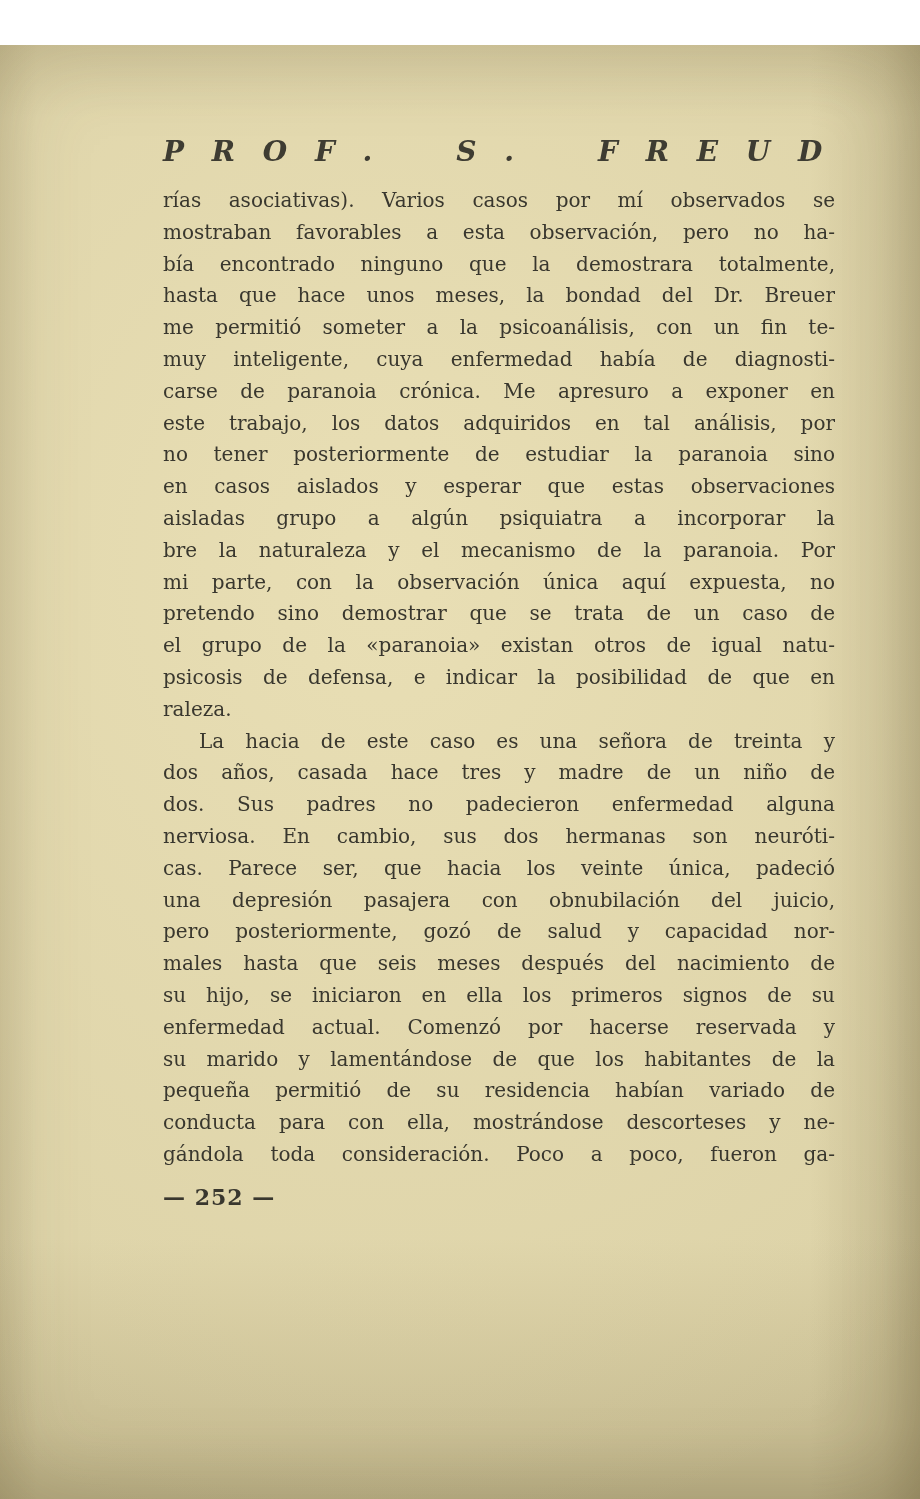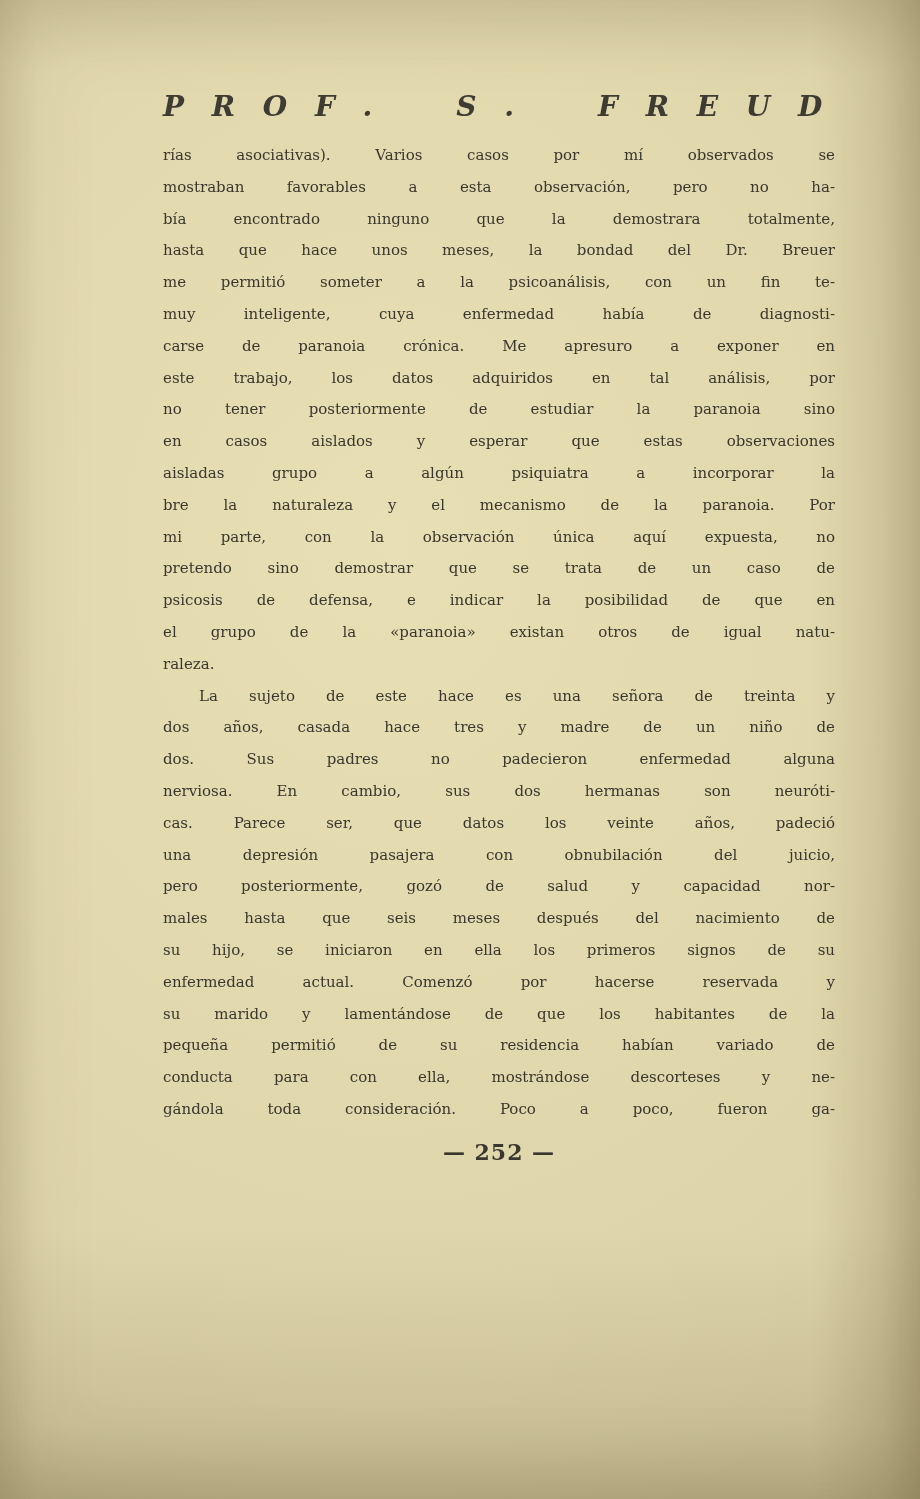--- a/index.html
+++ b/index.html
@@ -11,20 +11,21 @@
     font-family: "DejaVu Serif", serif;
   }
   .page {
     position: absolute;
     inset: 0;
     background:
       radial-gradient(ellipse 130% 95% at 42% 36%, rgba(243,233,192,0.55), rgba(243,233,192,0) 72%),
       linear-gradient(to right, rgba(110,95,55,0.12) 0%, rgba(110,95,55,0) 4%, rgba(110,95,55,0) 88%, rgba(110,95,55,0.16) 96%, rgba(100,86,48,0.30) 100%),
       linear-gradient(to bottom, rgba(115,100,60,0.14) 0%, rgba(115,100,60,0) 5%, rgba(115,100,60,0) 82%, rgba(110,95,55,0.18) 95%, rgba(100,88,50,0.30) 100%),
       #dcd2a7;
+    margin-top: 45px;
   }
   .page::after {
     content: "";
     position: absolute;
     inset: 0;
     pointer-events: none;
     box-shadow: inset 0 0 90px rgba(95,80,45,0.22);
   }
   .content {
     position: absolute;
@@ -35,36 +36,35 @@
   .running-header {
     font-style: italic;
     font-weight: bold;
     font-size: 28px;
     letter-spacing: 9px;
     white-space: pre;
     color: #3e3c32;
     margin-bottom: 17px;
   }
   .page-body {
-    font-size: 15px;
+    font-size: 20px;
     line-height: 31.8px;
     color: #39372e;
   }
   .paragraph { margin: 0; }
   .line {
     height: 31.8px;
     overflow: hidden;
     text-align: justify;
     text-align-last: justify;
   }
   .line.first-indent { text-indent: 36px; }
   .line.last-left { text-align-last: left; }
   .page-number {
     margin-top: 13px;
-    text-align: center;
     font-size: 22px;
     font-weight: bold;
     letter-spacing: 1px;
     color: #39372e;
   }
 </style>
 </head>
 <body>
 
 <div class="page">
@@ -79,30 +79,30 @@
           <div class="line">me permitió someter a la psicoanálisis, con un fin te-</div>
           <div class="line">muy inteligente, cuya enfermedad había de diagnosti-</div>
           <div class="line">carse de paranoia crónica. Me apresuro a exponer en</div>
           <div class="line">este trabajo, los datos adquiridos en tal análisis, por</div>
           <div class="line">no tener posteriormente de estudiar la paranoia sino</div>
           <div class="line">en casos aislados y esperar que estas observaciones</div>
           <div class="line">aisladas grupo a algún psiquiatra a incorporar la</div>
           <div class="line">bre la naturaleza y el mecanismo de la paranoia. Por</div>
           <div class="line">mi parte, con la observación única aquí expuesta, no</div>
           <div class="line">pretendo sino demostrar que se trata de un caso de</div>
+          <div class="line">el grupo de la «paranoia» existan otros de igual natu-</div>
           <div class="line">psicosis de defensa, e indicar la posibilidad de que en</div>
-          <div class="line">el grupo de la «paranoia» existan otros de igual natu-</div>
           <div class="line last-left">raleza.</div>
         </div>
         <div class="paragraph">
-          <div class="line first-indent">La sujeto de este hace es una señora de treinta y</div>
+          <div class="line first-indent">La hacia de este caso es una señora de treinta y</div>
           <div class="line">dos años, casada hace tres y madre de un niño de</div>
           <div class="line">dos. Sus padres no padecieron enfermedad alguna</div>
           <div class="line">nerviosa. En cambio, sus dos hermanas son neuróti-</div>
-          <div class="line">cas. Parece ser, que datos los veinte años, padeció</div>
+          <div class="line">cas. Parece ser, que hacia los veinte única, padeció</div>
           <div class="line">una depresión pasajera con obnubilación del juicio,</div>
           <div class="line">pero posteriormente, gozó de salud y capacidad nor-</div>
           <div class="line">males hasta que seis meses después del nacimiento de</div>
           <div class="line">su hijo, se iniciaron en ella los primeros signos de su</div>
           <div class="line">enfermedad actual. Comenzó por hacerse reservada y</div>
           <div class="line">su marido y lamentándose de que los habitantes de la</div>
           <div class="line">pequeña permitió de su residencia habían variado de</div>
           <div class="line">conducta para con ella, mostrándose descorteses y ne-</div>
           <div class="line">gándola toda consideración. Poco a poco, fueron ga-</div>
         </div>

